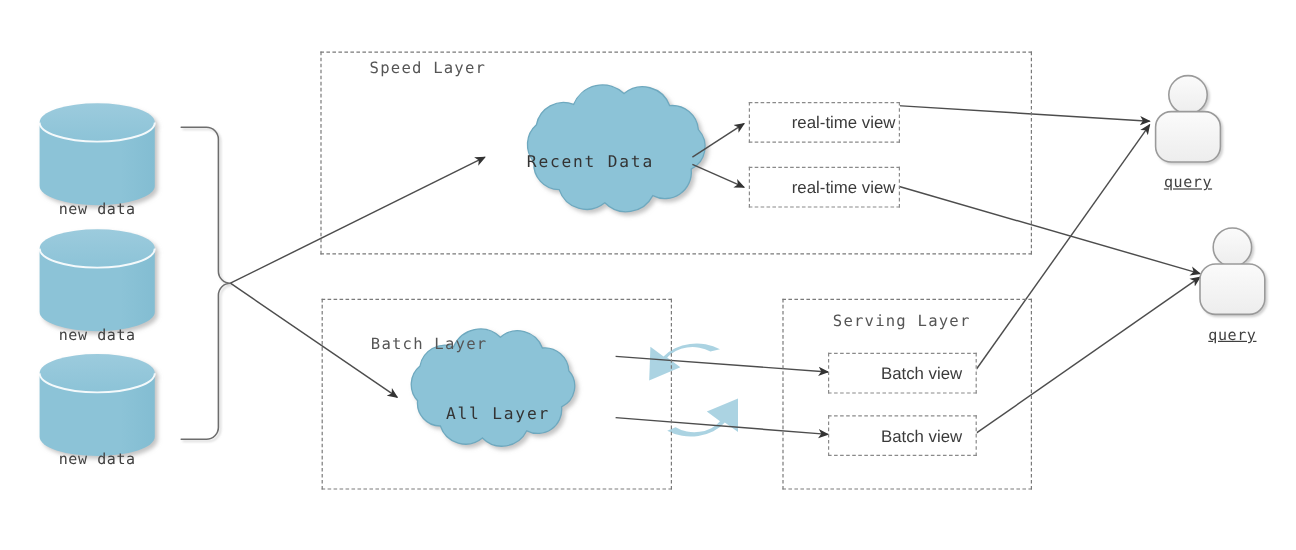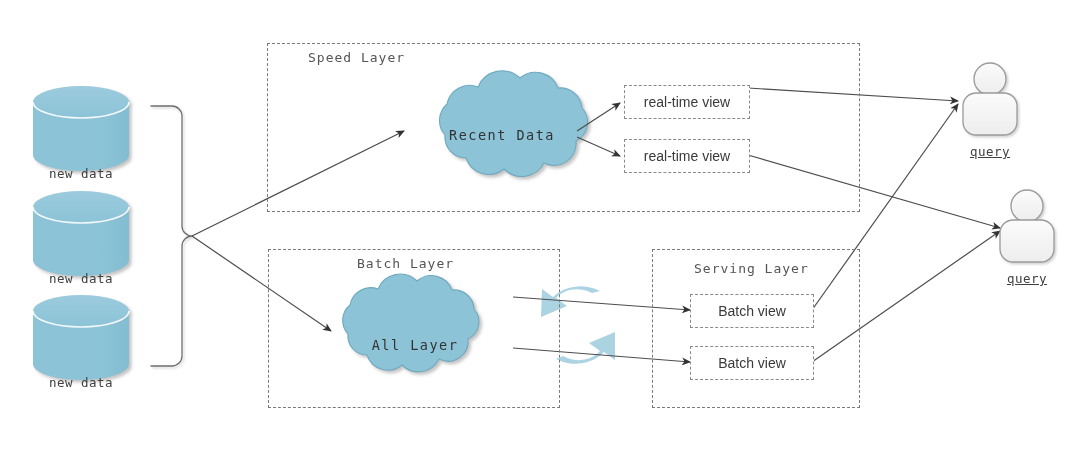--- a/index.html
+++ b/index.html
@@ -15,21 +15,21 @@
   .mono{font-family:"DejaVu Sans Mono", monospace;color:#404040;}
   .sans{font-family:"Liberation Sans", sans-serif;color:#3a3a3a;}
   .lbl-cyl{font-size:12.5px;letter-spacing:.5px;}
   .lbl-layer{font-size:13px;letter-spacing:1px;color:#555;}
   .lbl-cloud{font-size:13.5px;letter-spacing:1.5px;color:#333;}
   .lbl-view{font-size:14px;}
   .lbl-query{font-size:12.5px;letter-spacing:.5px;text-decoration:underline;}
   .dashbox{position:absolute;border:1.3px dashed #7a7a7a;background:transparent;}
   .viewbox{position:absolute;border:1.4px dashed #8a8a8a;background:#ffffff;}
   .viewbox .lbl-view{
-     position:absolute;left:0;top:0;width:100%;height:100%;
+     position:absolute;left:16px;top:0;width:100%;height:100%;
      display:flex;align-items:center;justify-content:center;
   }
 </style>
 </head>
 <body>
 
 <div id="stage">
 
   <svg id="svg-layer" viewBox="0 0 1080 458">
     <defs>
@@ -139,24 +139,24 @@
       <circle cx="1027" cy="206" r="16" fill="url(#actorGrad)" stroke="#9a9a9a" stroke-width="1.3"></circle>
       <rect x="1000" y="220" width="54" height="42" rx="13" ry="13" fill="url(#actorGrad)" stroke="#9a9a9a" stroke-width="1.3"></rect>
     </g>
   </svg>
 
   <div class="dashbox" style="left:267px;top:43px;width:591px;height:167px;"></div>
   <div class="dashbox" style="left:268px;top:249px;width:290px;height:157px;"></div>
   <div class="dashbox" style="left:652px;top:249px;width:206px;height:157px;"></div>
 
   <div class="txt mono lbl-layer" style="left:308px;top:50px;">Speed Layer</div>
-  <div class="txt mono lbl-layer" style="left:309px;top:256px;margin-left:48px;">Batch Layer</div>
+  <div class="txt mono lbl-layer" style="left:309px;top:280px;">Batch Layer</div>
   <div class="txt mono lbl-layer" style="left:694px;top:261px;">Serving Layer</div>
 
-  <div class="txt mono lbl-cloud" style="left:442px;top:127px;width:120px;text-align:center;">Recent Data</div>
+  <div class="txt mono lbl-cloud" style="left:432px;top:127px;width:120px;text-align:center;">Recent Data</div>
   <div class="txt mono lbl-cloud" style="left:360px;top:337px;width:110px;text-align:center;">All Layer</div>
 
   <div class="viewbox" style="left:624px;top:85px;width:124px;height:32px;">
     <span class="sans lbl-view">real-time view</span>
   </div>
   <div class="viewbox" style="left:624px;top:139px;width:124px;height:32px;">
     <span class="sans lbl-view">real-time view</span>
   </div>
 
   <div class="viewbox" style="left:690px;top:294px;width:122px;height:32px;">

